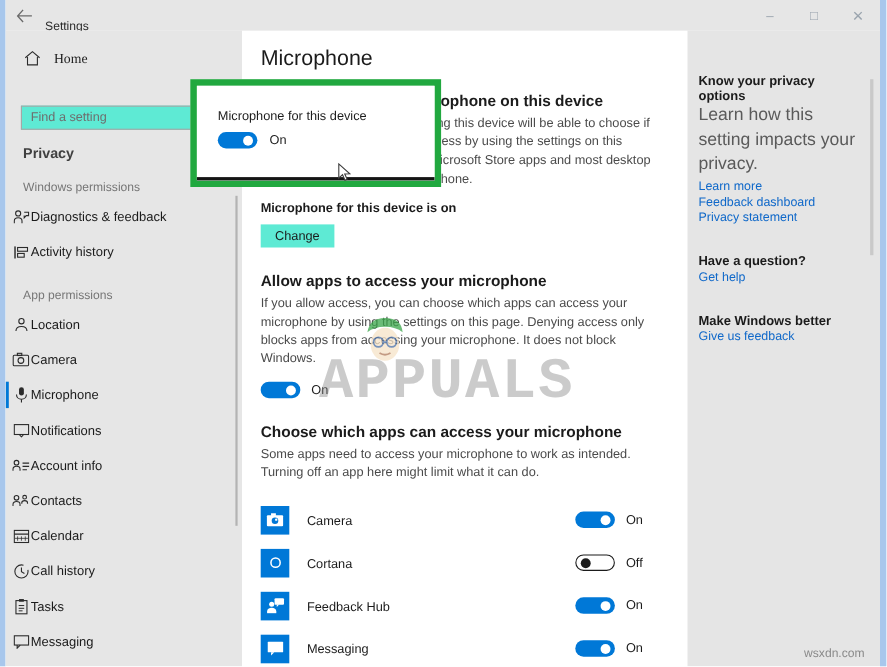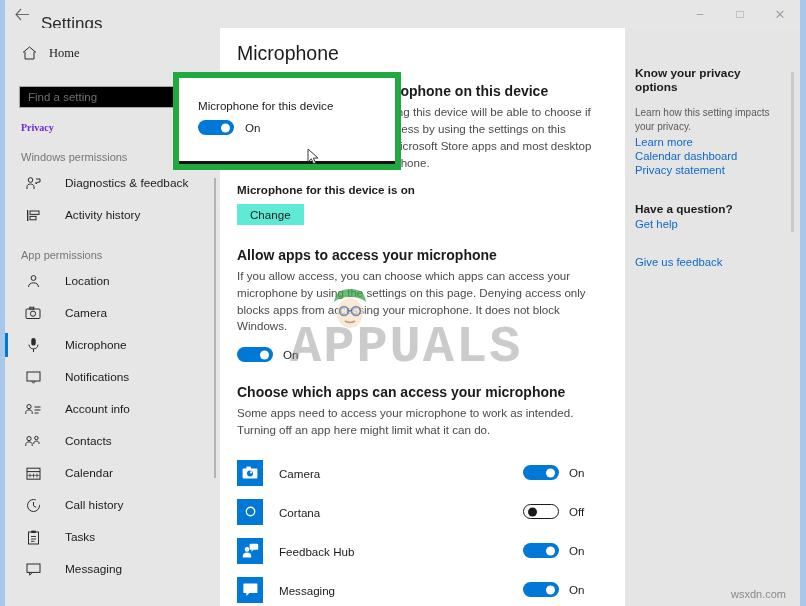--- a/index.html
+++ b/index.html
@@ -23,21 +23,21 @@
     position: absolute; top: 0; left: 0; right: 0; height: 28px;
     background: #e6e6e6;
     display: flex; align-items: center;
   }
   .tb-back {
     width: 34px; height: 28px;
     display: flex; align-items: center; justify-content: center;
     color: #6b6b6b; font-size: 14px;
   }
   .tb-title {
-    font-size: 17px; color: #2b2b2b; padding-left: 2px; margin-top: 20px;
+    font-size: 11px; color: #2b2b2b; padding-left: 2px; margin-top: 20px;
   }
   .tb-spacer { flex: 1; }
   .tb-btn {
     width: 40px; height: 28px;
     display: flex; align-items: center; justify-content: center;
     color: #9aa4ae; font-size: 12px;
   }
   .tb-btn.close { font-size: 13px; }
 
   
@@ -45,41 +45,40 @@
     position: absolute; top: 28px; left: 0; width: 215px; bottom: 0;
     background: #e6e6e6;
     overflow: hidden;
   }
   .nav-home {
     display: flex; align-items: center; gap: 12px;
     height: 34px; padding-left: 16px; margin-top: 8px;
   }
   .nav-home .lbl { font-size: 12.5px; color: #1b1b1b; font-family: Liberation Serif, serif; }
   .searchbox {
-    margin: 16px 14px 0 14px;
+    margin: 26px 14px 0 14px;
     height: 22px;
-    background: #000000;
+    background: #5eead4;
     border: 1px solid #a6a6a6;
     display: flex; align-items: center;
     padding: 0 8px;
   }
   .searchbox .ph { font-size: 11.5px; color: #6e6e6e; }
   .nav-section-title {
-    font-size: 10px; font-weight: bold; color: #6d28d9;
+    font-size: 13px; font-weight: bold; color: #404040;
     padding: 14px 0 0 16px;
-    font-family: Liberation Serif, serif;
   }
   .nav-group-label {
     font-size: 11px; color: #767676;
     padding: 18px 0 4px 16px;
   }
   .nav-item {
     position: relative;
-    display: flex; align-items: center; gap: 24px;
-    height: 32px; padding-left: 20px;
+    display: flex; align-items: center; gap: 1px;
+    height: 32px; padding-left: 6px;
   }
   .nav-item .lbl { font-size: 11.8px; color: #1b1b1b; }
   .nav-item.selected::before {
     content: ""; position: absolute; left: 0; top: 4px;
     width: 3px; height: 24px; background: #0078d7;
   }
   .nav-icon {
     width: 16px; height: 16px;
     display: flex; align-items: center; justify-content: center;
     color: #2b2b2b;
@@ -139,21 +138,21 @@
   .app-name { font-size: 11.6px; color: #1b1b1b; }
   .app-toggle-wrap { display: flex; align-items: center; gap: 10px; width: 72px; }
 
   
   .rightrail {
     position: absolute; top: 28px; right: 0; width: 175px; bottom: 0;
     background: #e5e5e5;
     padding: 38px 18px 0 10px;
   }
   .rr-head { font-size: 11.8px; font-weight: bold; color: #1b1b1b; }
-  .rr-body { font-size: 10px; color: #5a5a5a; line-height: 1.42; margin-top: 12px; }
+  .rr-body { font-size: 16px; color: #5a5a5a; line-height: 1.42; margin-top: 0; }
   .rr-link { font-size: 11.3px; color: #0f68c9; display: block; margin-top: 2px; cursor: pointer; }
   .rr-group { margin-top: 26px; }
   .rail-scroll {
     position: absolute; right: 6px; top: 44px;
     width: 3px; height: 160px; background: #c9c9c9;
   }
 
   
   .popup-box {
     position: absolute; left: 168px; top: 72px;
@@ -475,30 +474,31 @@
       </div>
     </div>
   </div>
 
   <div class="rightrail">
 
     <div>
       <div class="rr-head">Know your privacy options</div>
       <div class="rr-body">Learn how this setting impacts your privacy.</div>
       <a class="rr-link">Learn more</a>
-      <a class="rr-link">Calendar dashboard</a>
+      <a class="rr-link">Feedback dashboard</a>
       <a class="rr-link">Privacy statement</a>
     </div>
 
     <div class="rr-group">
       <div class="rr-head">Have a question?</div>
       <a class="rr-link">Get help</a>
     </div>
 
     <div class="rr-group">
+      <div class="rr-head">Make Windows better</div>
       <a class="rr-link">Give us feedback</a>
     </div>
 
     <div class="rail-scroll"></div>
   </div>
 
   <div class="wm-appuals">APPUALS</div>
   <svg class="wm-face" viewBox="0 0 46 52">
     <ellipse cx="23" cy="31" rx="13" ry="15" fill="#f6e3c8"></ellipse>
     <path d="M7 20 q2-13 16-13 q15 0 16 13 q-6-5-16-5 q-10 0-16 5 Z" fill="#3aa64a"></path>

